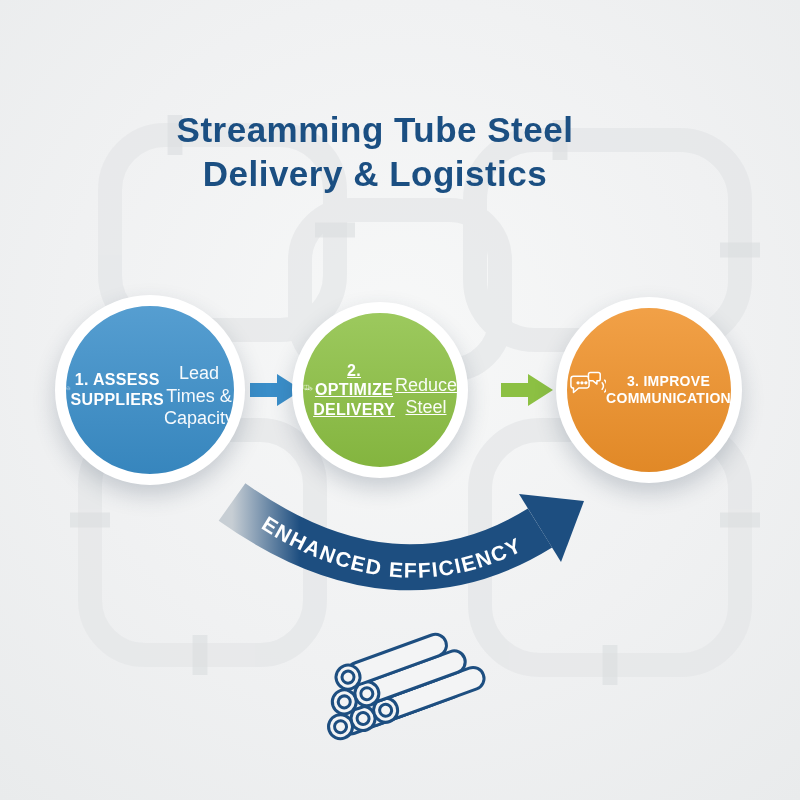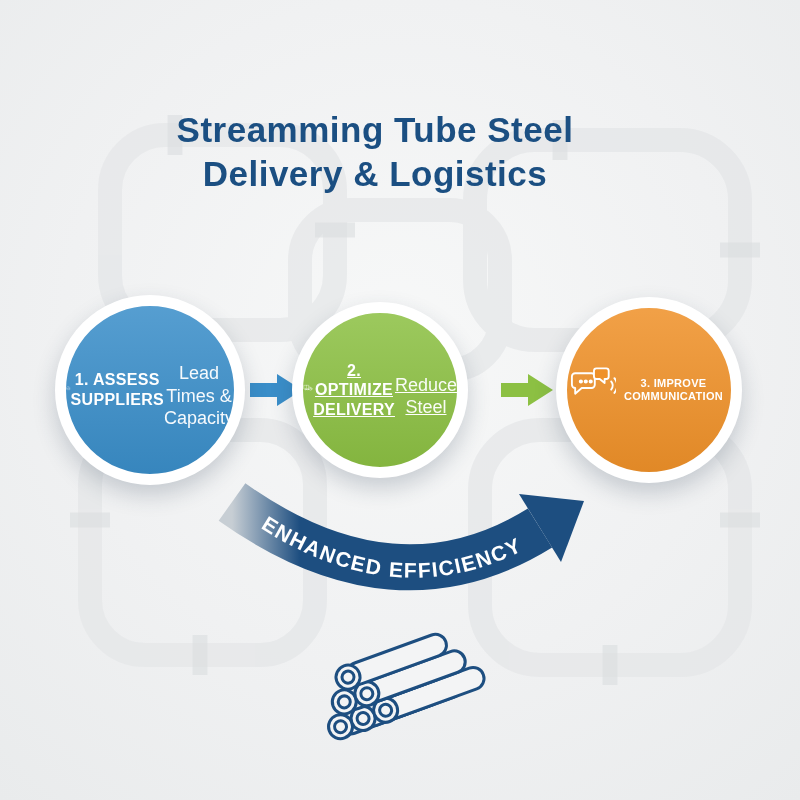--- a/index.html
+++ b/index.html
@@ -25,21 +25,21 @@
     box-shadow:0 10px 22px rgba(40,60,80,.22);
     background-image:linear-gradient(180deg, rgba(255,255,255,.14), rgba(0,0,0,.06));
     display:flex;align-items:center;justify-content:center;
     color:#fff;text-align:center;box-sizing:border-box;
   }
   .c1{left:55px;top:295px;width:190px;height:190px;}
   .c2{left:292px;top:302px;width:176px;height:176px;text-decoration:underline;}
   .c3{left:556px;top:297px;width:186px;height:186px;}
   .step-icon{margin-bottom:4px;}
   .step-title{font-weight:700;font-size:16px;line-height:1.22;width:130px;letter-spacing:.3px;}
-  .c3 .step-title{font-size:11px;width:150px;}
+  .c3 .step-title{font-size:14px;width:150px;}
   .step-sub{font-size:18px;line-height:1.25;width:120px;margin-top:12px;color:rgba(255,255,255,.95);}
 
   
   .flow-arrow{position:absolute;top:372px;}
   .fa1{left:250px;}
   .fa2{left:501px;}
 
   
   .layer{position:absolute;left:0;top:0;}
 </style>

